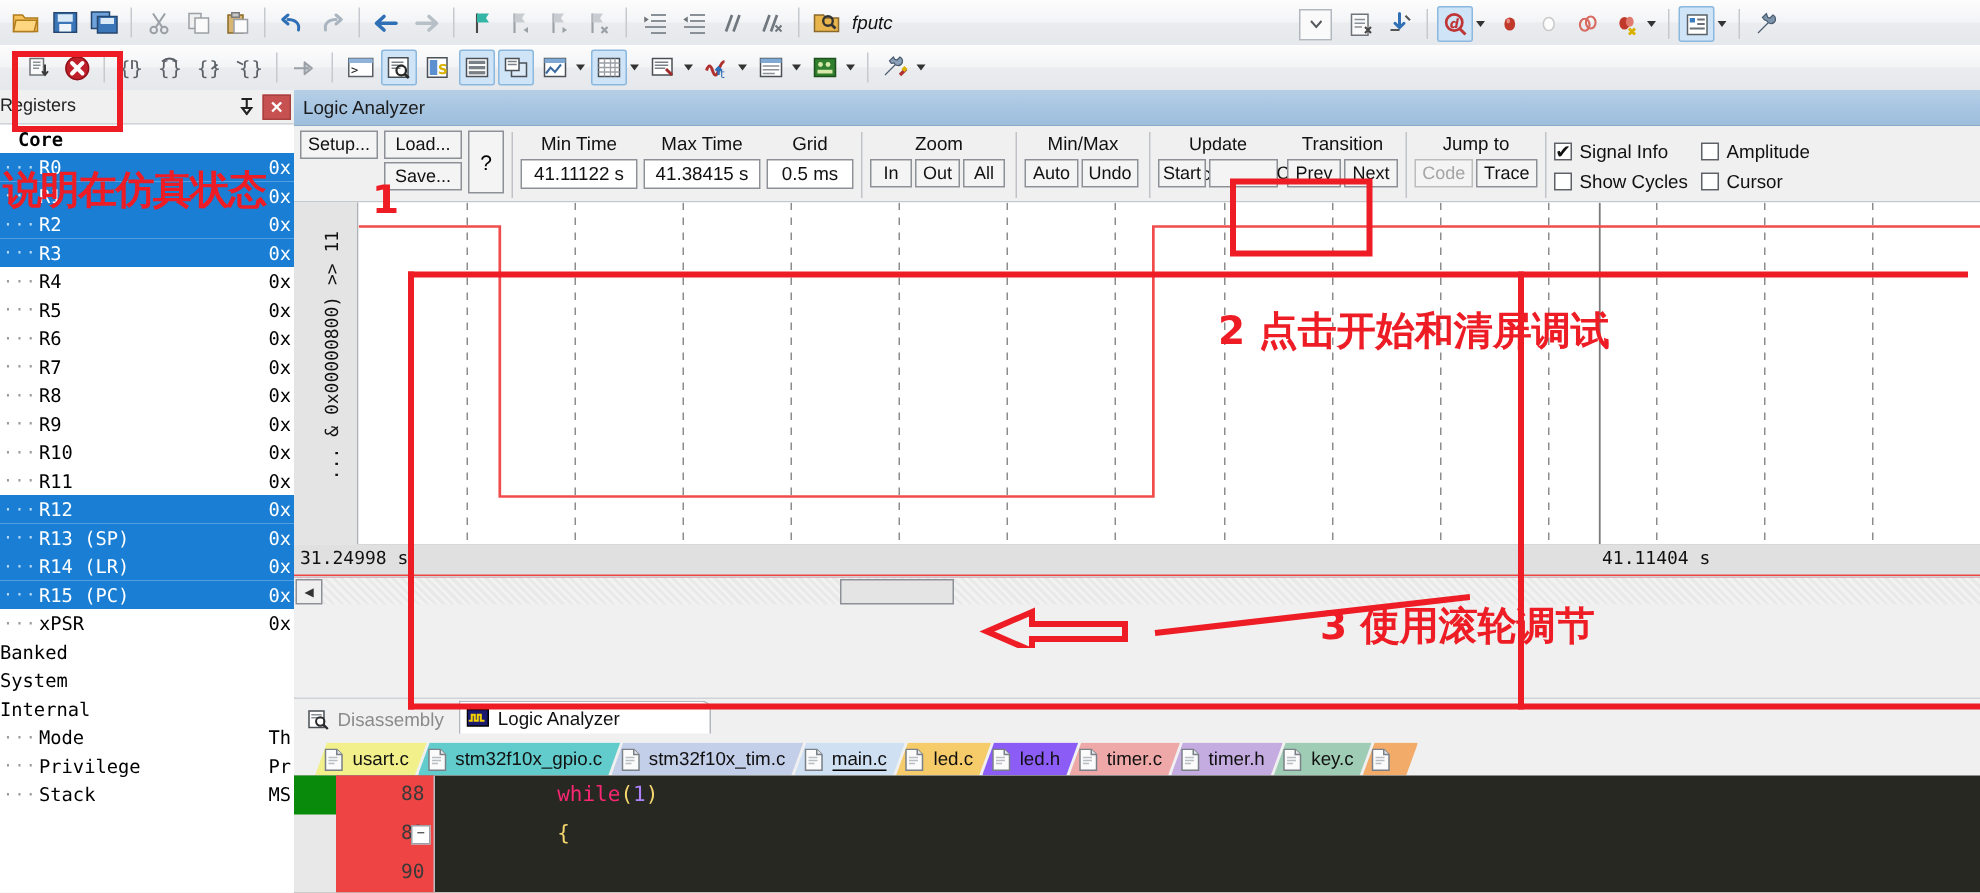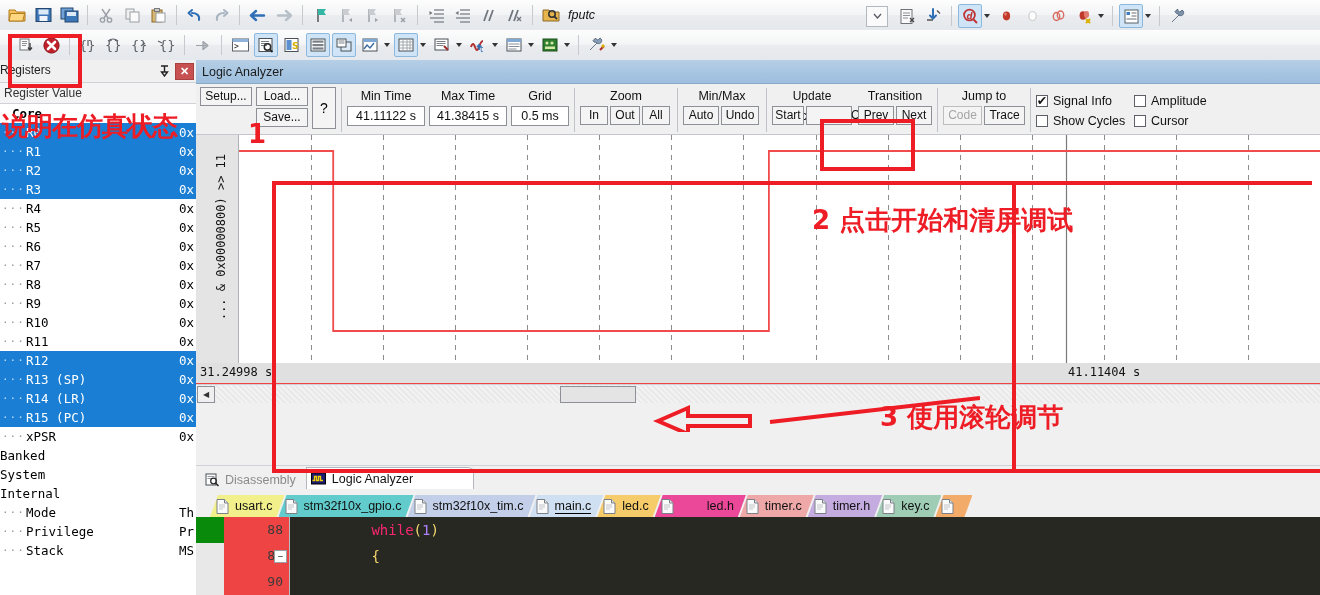--- a/index.html
+++ b/index.html
@@ -574,21 +574,20 @@
   <div class="leftpane">
     <div class="lp-title">
       <div class="lp-title-text">Registers</div>
       <div class="pin-icon">
         <svg width="11" height="12" viewBox="0 0 11 12">
             <path d="M2 1h7M5.5 1v6M2.5 7h6l-3 4z" stroke="#222" stroke-width="1.4" fill="none"></path>
           </svg>
       </div>
       <div class="close-x">✕</div>
     </div>
-    <div class="lp-header">Register    Value</div>
     <div class="reg-list">
       <div class="reg-group">Core</div>
       <div id="reg-rows">
           <div class="reg-row sel">
             <span class="reg-dots">····</span>
             <span class="reg-name">R0</span>
             <span class="reg-val">0x</span>
           </div>
           <div class="reg-row sel">
             <span class="reg-dots">····</span>
@@ -896,21 +895,21 @@
         <span class="fname">main.c</span>
       </div>
       <div class="ftab" style="background: rgb(246, 204, 106); text-align: center;">
         <span class="fic"><svg width="13" height="15" viewBox="0 0 13 15">
             <path d="M1 0.5h7.5L12 4v10.5H1z" fill="#fbfbfb" stroke="#7a8087"></path>
             <path d="M8.5 0.5V4H12" fill="#e3e6ea" stroke="#7a8087"></path>
             <path d="M3 6h6M3 8h6M3 10h4" stroke="#b9bdc2" stroke-width="0.9"></path>
           </svg></span>
         <span class="fname">led.c</span>
       </div>
-      <div class="ftab" style="background: #ec4899; gap: 27px;">
+      <div class="ftab" style="background: #8b5cf6;">
         <span class="fic"><svg width="13" height="15" viewBox="0 0 13 15">
             <path d="M1 0.5h7.5L12 4v10.5H1z" fill="#fbfbfb" stroke="#7a8087"></path>
             <path d="M8.5 0.5V4H12" fill="#e3e6ea" stroke="#7a8087"></path>
             <path d="M3 6h6M3 8h6M3 10h4" stroke="#b9bdc2" stroke-width="0.9"></path>
           </svg></span>
         <span class="fname">led.h</span>
       </div>
       <div class="ftab" style="background: rgb(239, 168, 168);">
         <span class="fic"><svg width="13" height="15" viewBox="0 0 13 15">
             <path d="M1 0.5h7.5L12 4v10.5H1z" fill="#fbfbfb" stroke="#7a8087"></path>

